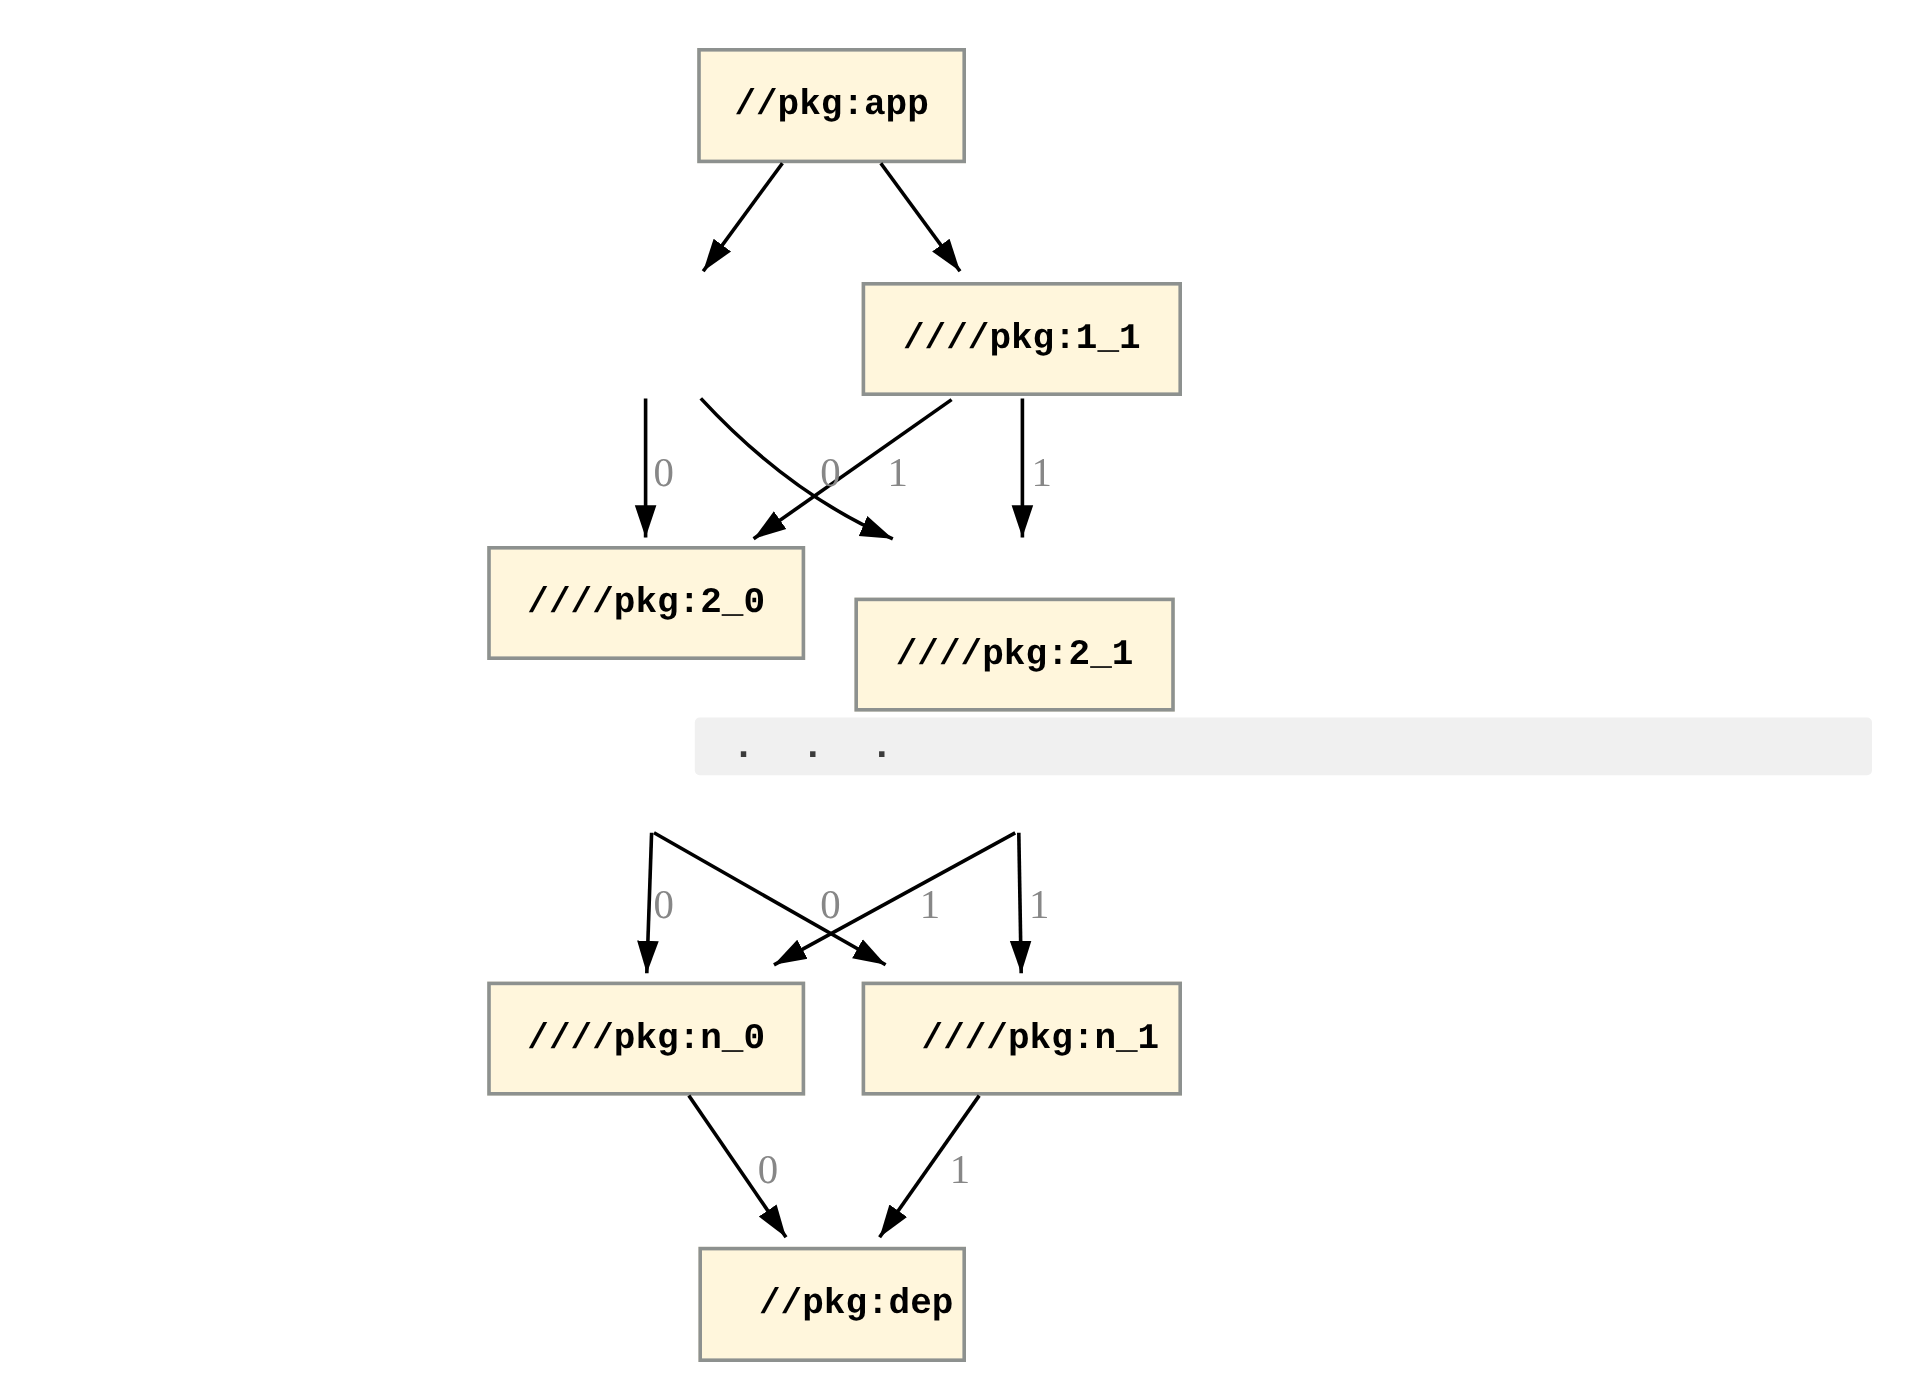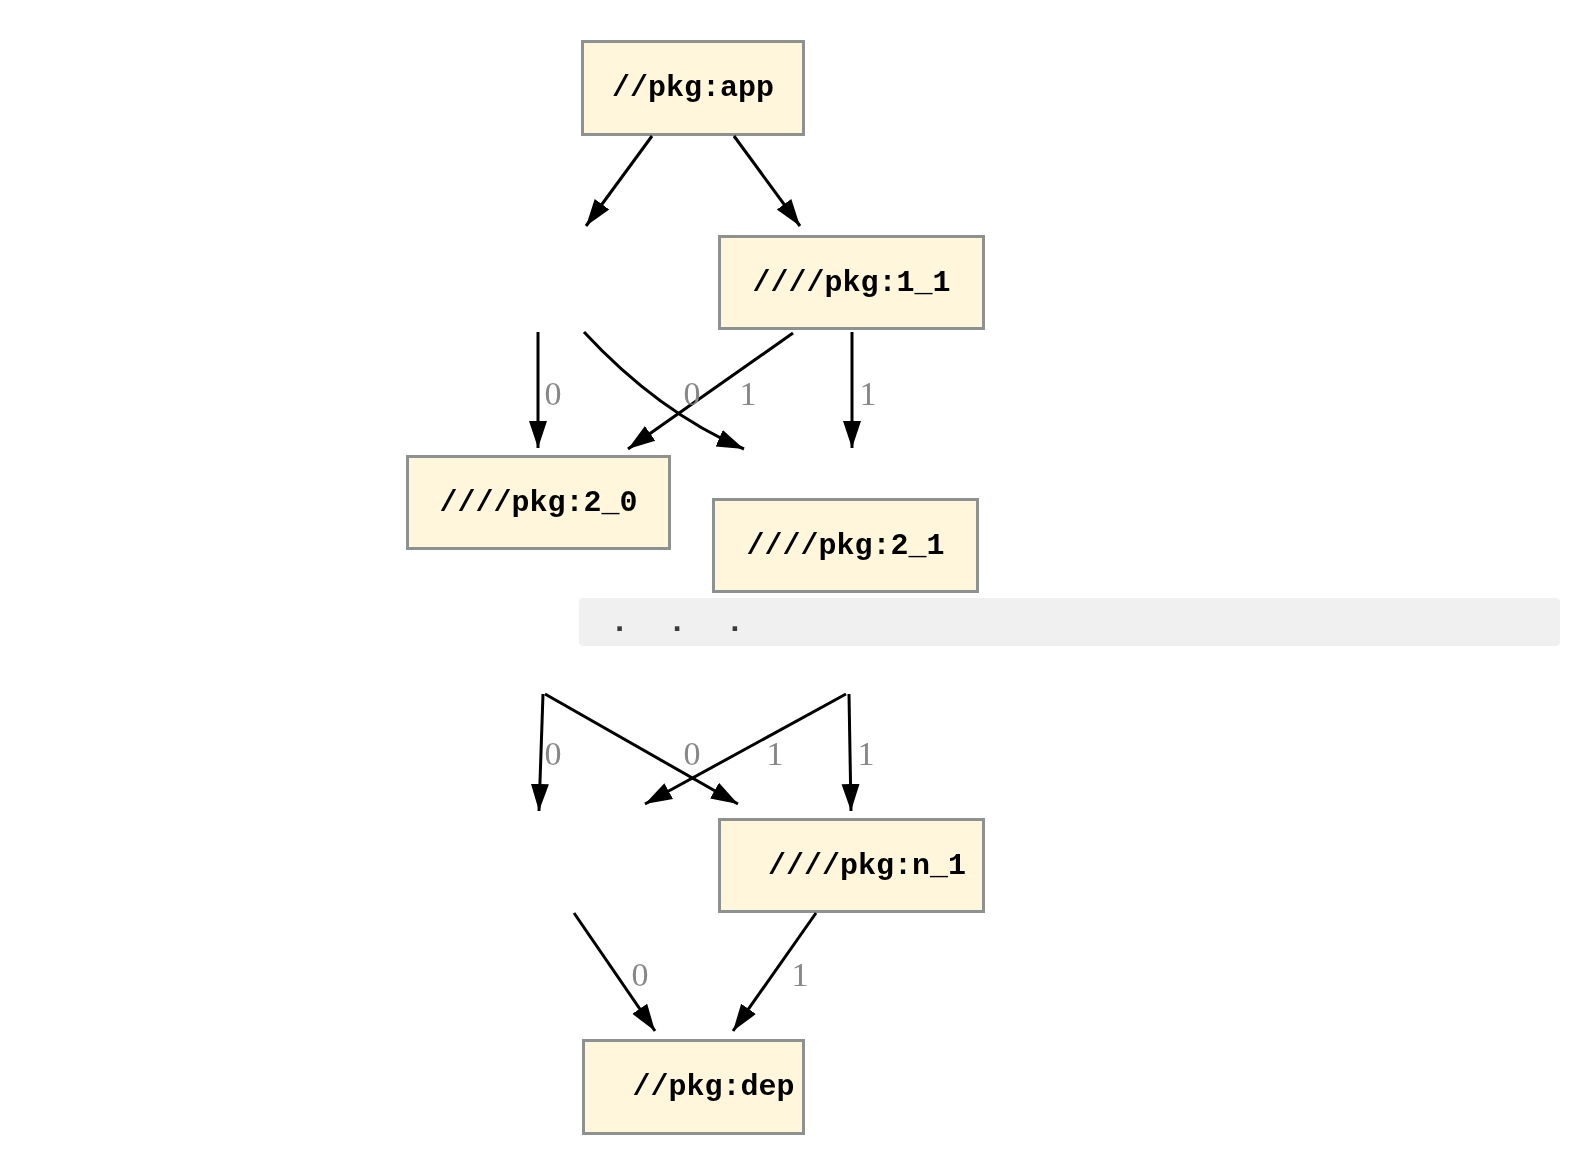--- a/index.html
+++ b/index.html
@@ -74,20 +74,21 @@
 
 <div class="canvas">
 
   <div class="node node-app">//pkg:app</div>
   <div class="node node-1-1">////pkg:1_1</div>
   <div class="node node-2-0">////pkg:2_0</div>
   <div class="node node-2-1">////pkg:2_1</div>
 
   <div class="elided-band">.  .  .</div>
 
+  <div class="node node-n-0">////pkg:n_0</div>
   <div class="node node-n-1">////pkg:n_1</div>
   <div class="node node-dep">//pkg:dep</div>
 
   <svg class="edge-layer" width="1592" height="1162" viewBox="0 0 1592 1162">
     <defs>
       <marker id="arrow" markerUnits="userSpaceOnUse" markerWidth="30" markerHeight="22" refX="27" refY="11" orient="auto">
         <path d="M0,2 L27,11 L0,20 Z" fill="#000000"></path>
       </marker>
     </defs>
 

